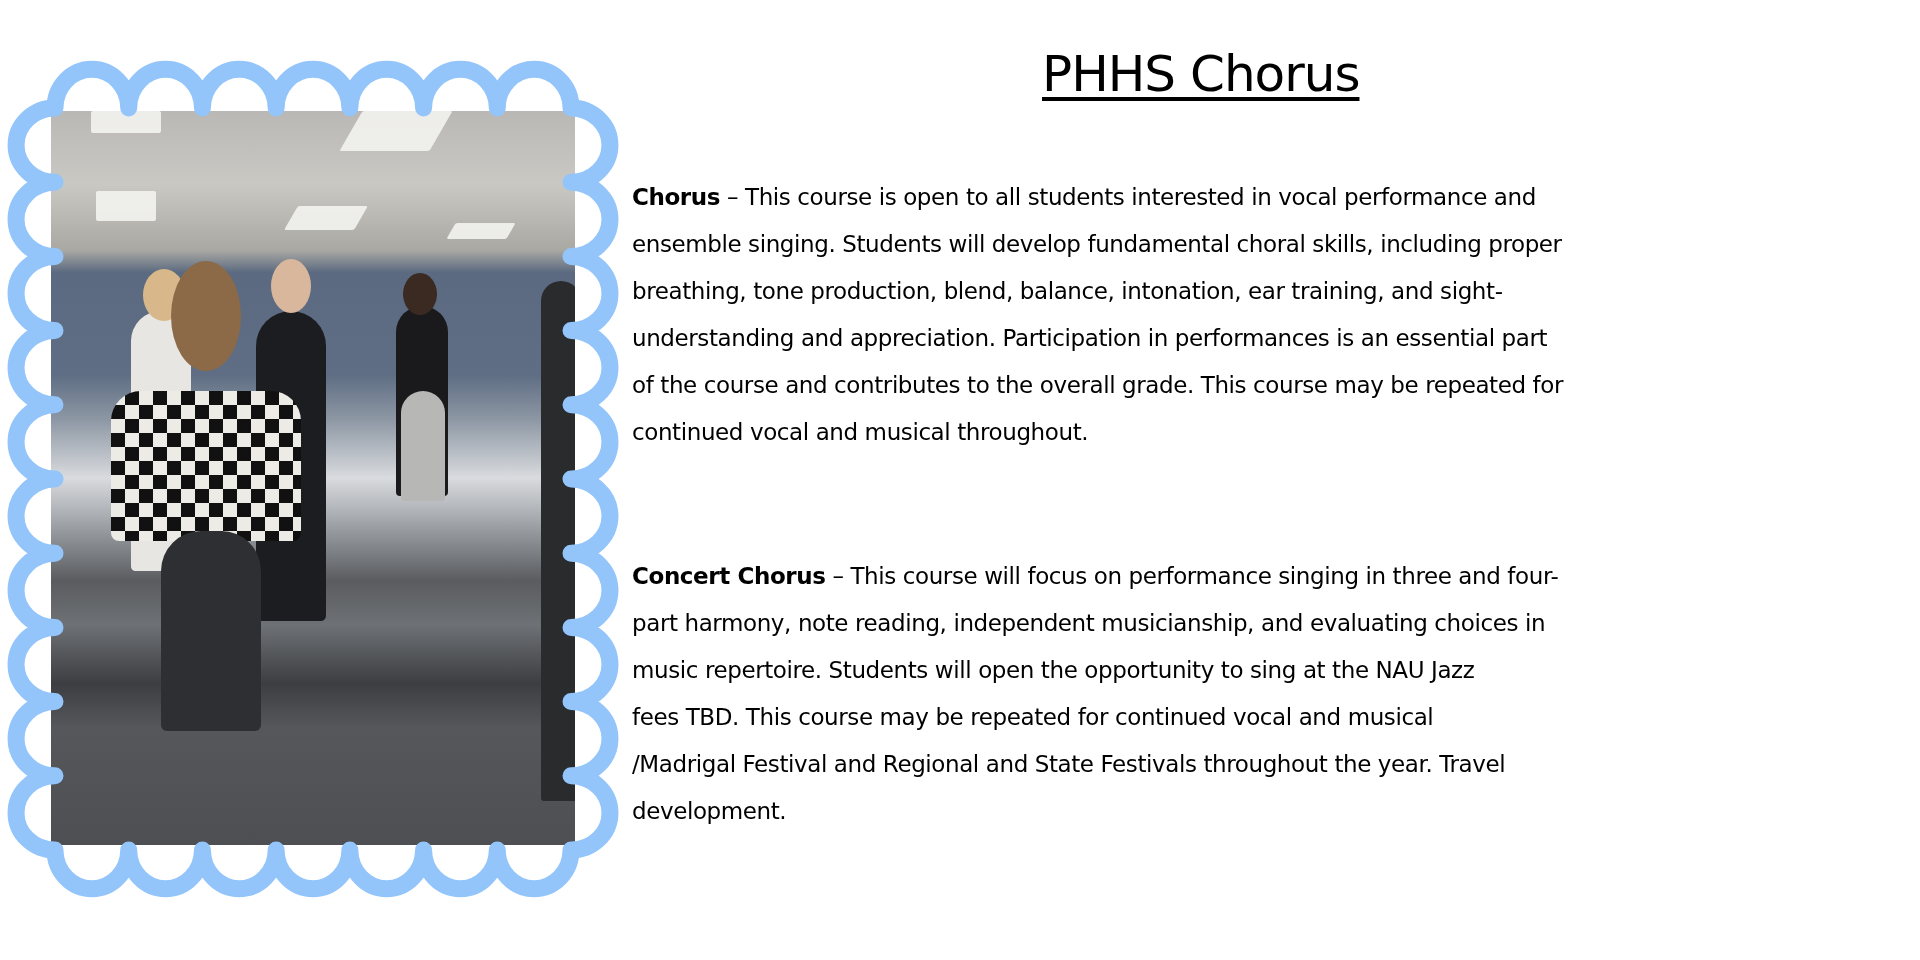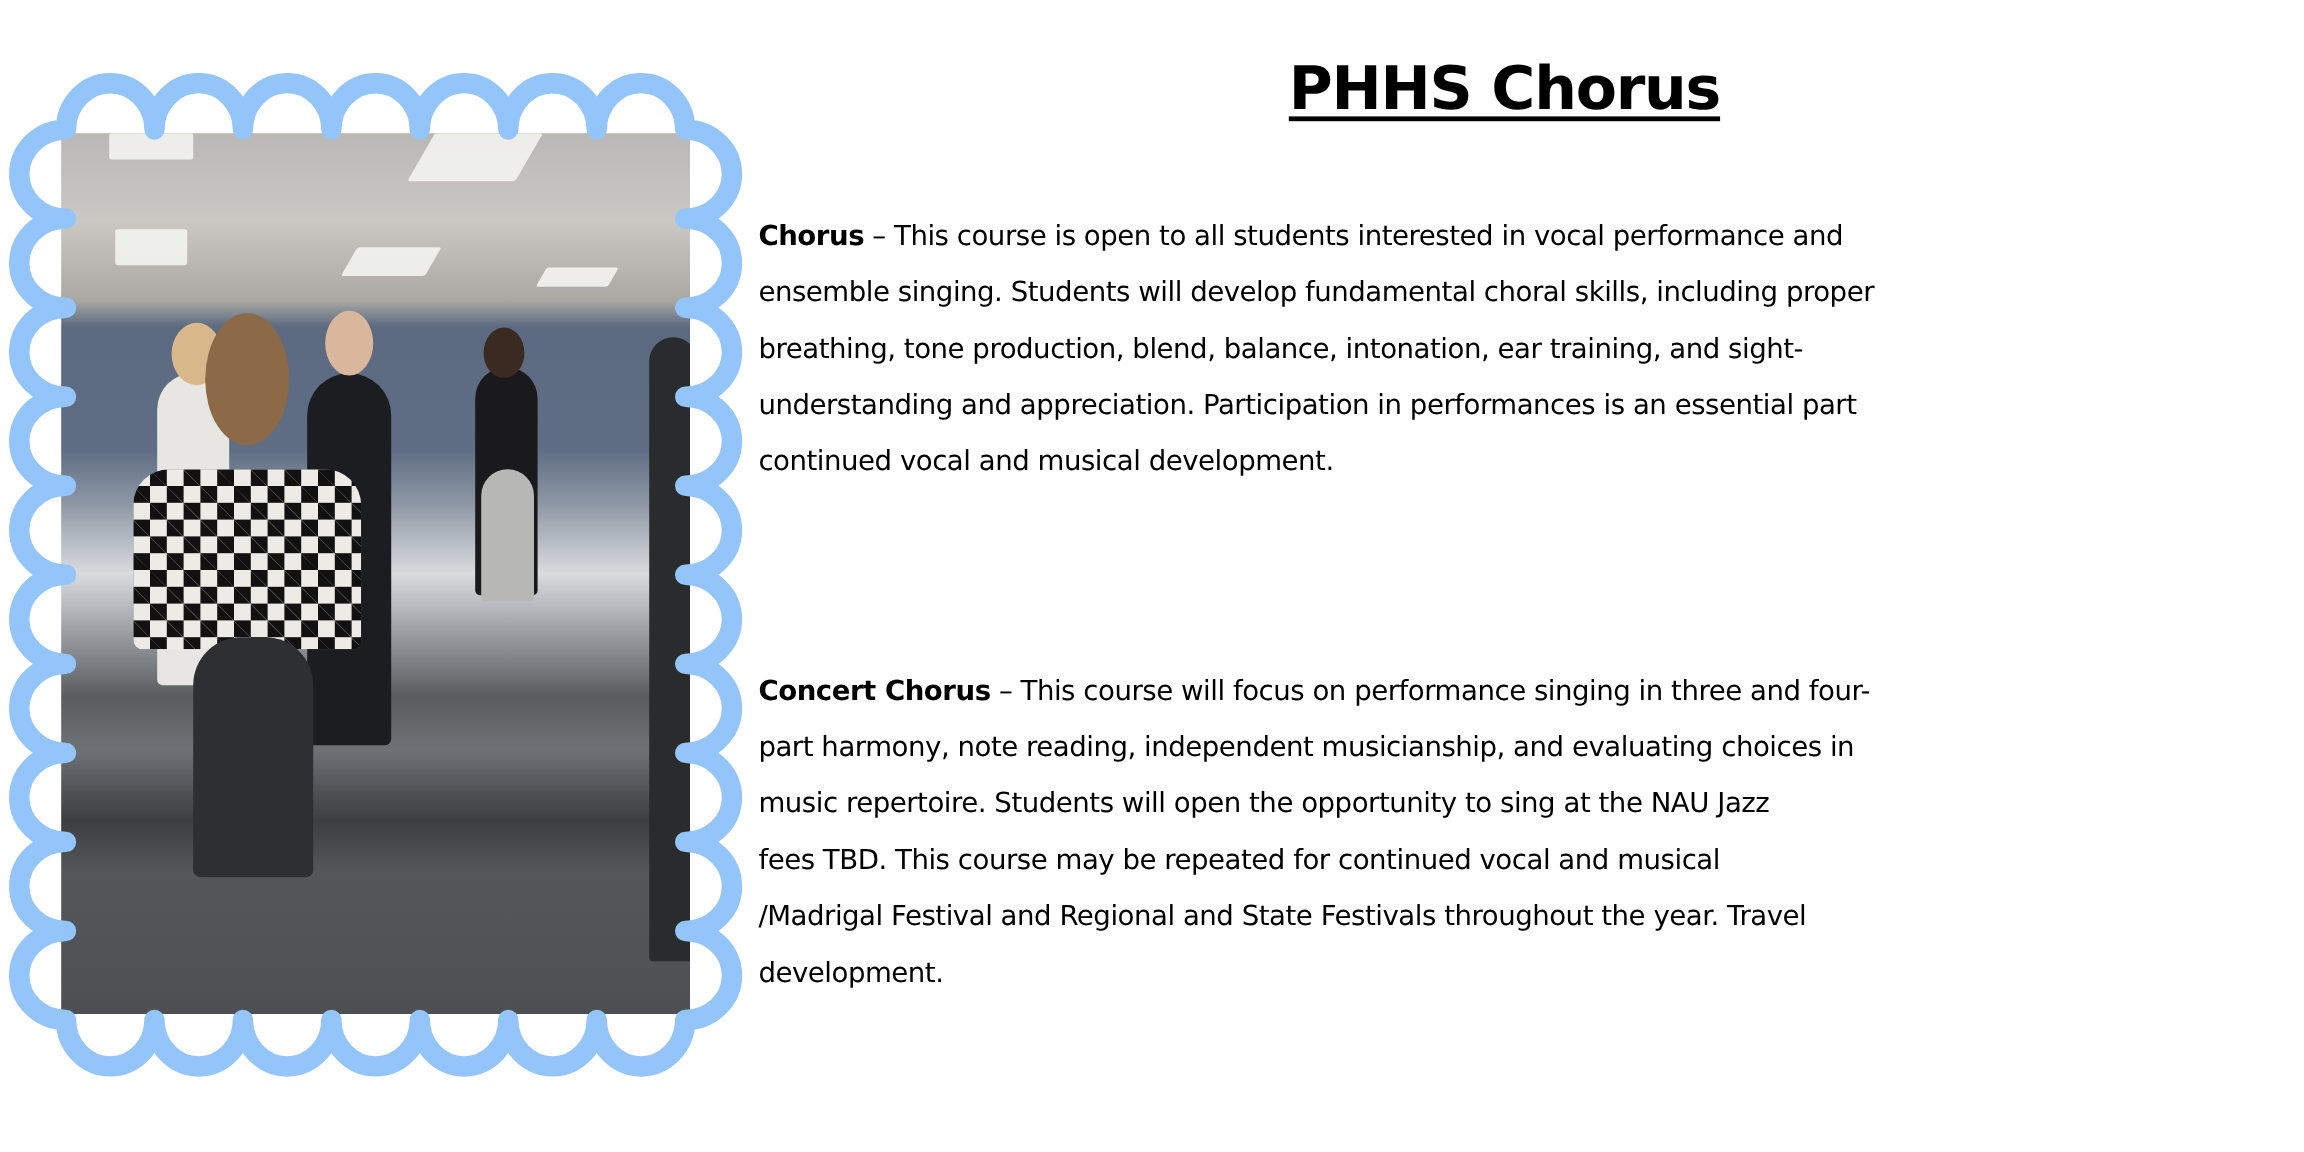--- a/index.html
+++ b/index.html
@@ -22,22 +22,22 @@
   .photo .check {
     position:absolute;
     background-image:
       linear-gradient(45deg, #111 25%, transparent 25%, transparent 75%, #111 75%),
       linear-gradient(45deg, #111 25%, transparent 25%, transparent 75%, #111 75%);
     background-size:28px 28px; background-position:0 0, 14px 14px;
     background-color:#ecebe6; border-radius:30px 30px 8px 8px;
   }
   svg.frame { position:absolute; left:0; top:0; overflow:visible; }
   .title {
-    position:absolute; left:1074px; top:44px; margin:0;
-    font-family:"DejaVu Sans", sans-serif; font-weight:bold; font-size:50px;
+    position:absolute; left:1042px; top:44px; margin:0;
+    font-family:"DejaVu Sans", sans-serif; font-weight:normal; font-size:50px;
     letter-spacing:-1px; line-height:60px;
     text-decoration:underline; text-decoration-thickness:4px; text-underline-offset:6px;
     white-space:nowrap;
   }
   .body-text {
     position:absolute; left:632px; width:1180px;
     font-family:"DejaVu Sans", sans-serif; font-size:23px; line-height:47px;
     letter-spacing:-0.4px; margin:0;
   }
   .body-text .line { display:block; white-space:nowrap; }
@@ -72,21 +72,22 @@
   </svg>
 </div>
 
 <h1 class="title">PHHS Chorus</h1>
 
 <p class="body-text" id="para1">
   <span class="line"><b>Chorus</b><span> – </span><span>This course is open to all students interested in vocal performance and</span></span>
   <span class="line">ensemble singing. Students will develop fundamental choral skills, including proper</span>
   <span class="line">breathing, tone production, blend, balance, intonation, ear training, and sight-</span>
   <span class="line">understanding and appreciation. Participation in performances is an essential part</span>
-  <span class="line">continued vocal and musical development.</span>
+  <span class="line">of the course and contributes to the overall grade. This course may be repeated for</span>
+  <span class="line">continued vocal and musical throughout.</span>
 </p>
 
 <p class="body-text" id="para2">
   <span class="line"><b>Concert Chorus</b><span> – </span><span>This course will focus on performance singing in three and four-</span></span>
   <span class="line">part harmony, note reading, independent musicianship, and evaluating choices in</span>
   <span class="line">music repertoire. Students will open the opportunity to sing at the NAU Jazz</span>
   <span class="line">fees TBD. This course may be repeated for continued vocal and musical</span>
   <span class="line">/Madrigal Festival and Regional and State Festivals throughout the year. Travel</span>
   <span class="line">development.</span>
 </p>

